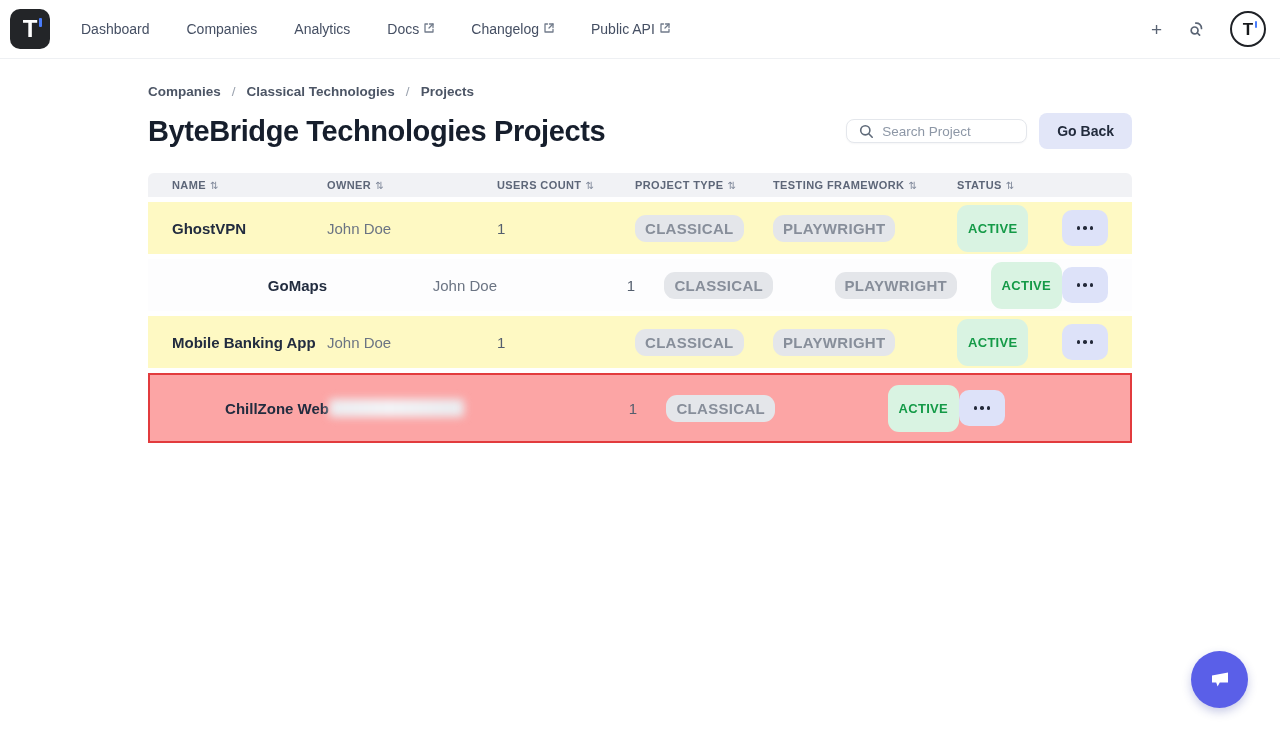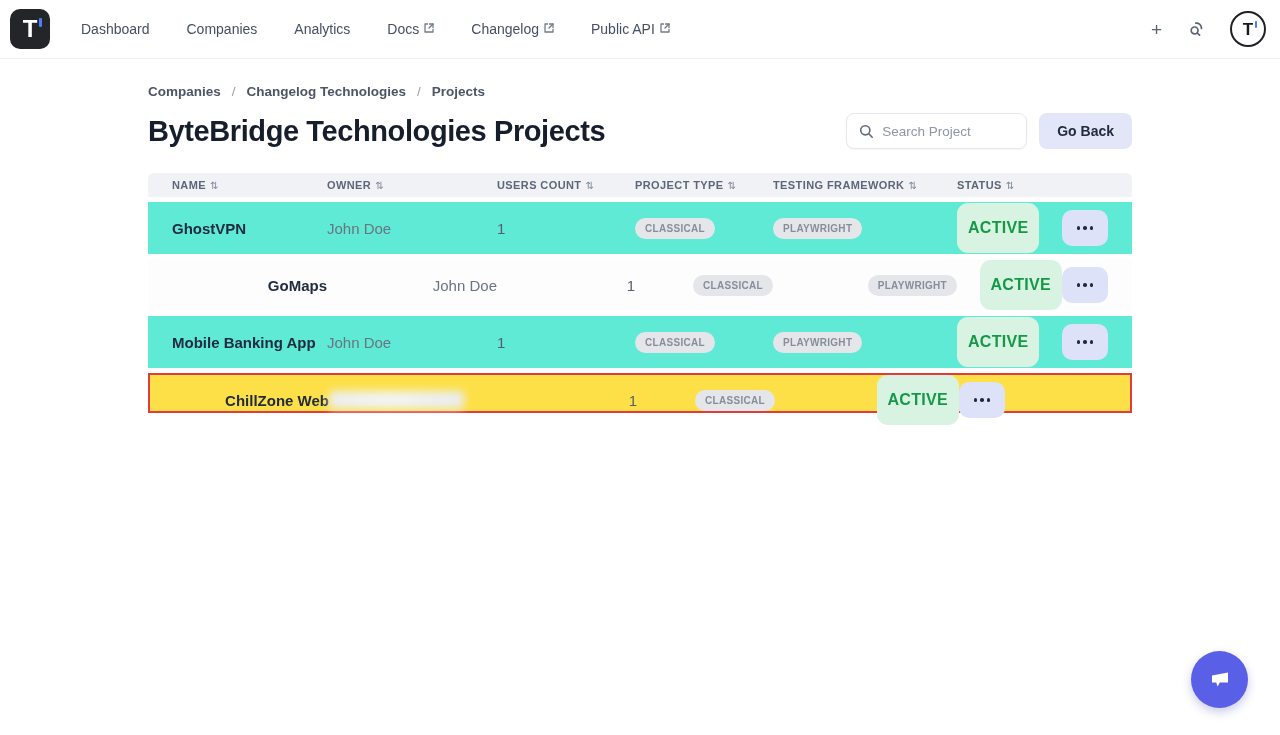--- a/index.html
+++ b/index.html
@@ -72,21 +72,21 @@
   .title-row {
     margin-top: 14px;
     display: flex; align-items: center; justify-content: space-between;
   }
   .page-title {
     font-size: 29px; font-weight: 700; letter-spacing: -0.4px;
     color: #161e2c;
   }
   .title-controls { display: flex; align-items: center; gap: 12px; }
   .search-box {
-    width: 181px; height: 36px;
+    width: 181px; height: 24px;
     background: #ffffff;
     border: 1px solid #e4e7ec;
     border-radius: 8px;
     display: flex; align-items: center;
     padding: 0 10px 0 12px;
     box-shadow: 0 1px 2px rgba(20,30,50,0.04);
   }
   .search-box input {
     border: none; outline: none; background: transparent;
     font-family: "Liberation Sans", sans-serif;
@@ -120,40 +120,40 @@
     color: #5d6678; text-transform: uppercase;
     display: flex; align-items: center; gap: 4px;
     cursor: pointer;
   }
   .sort-icon { font-size: 10px; color: #7d8698; font-weight: 400; }
   .cell-pad { padding-left: 24px; }
 
   .tbody .trow {
     height: 52px;
     margin-top: 5px;
-    background: #5eead4;
+    background: #fef9c3;
   }
   .tbody .trow.even { background: #fdfdfe; text-align: right; }
   .tbody .trow.highlighted {
-    height: 40px;
+    height: 70px;
     border: 2px solid #e23b3d;
-    background: #fde047;
+    background: #fca5a5;
   }
   .cell-name { font-size: 15px; font-weight: 700; color: #222c3f; cursor: pointer; }
   .cell-owner { font-size: 15px; color: #6b7483; }
   .cell-count { font-size: 15px; color: #545e6e; }
   .badge {
     display: inline-block;
     padding: 5px 10px;
     border-radius: 11px;
-    font-size: 10px; font-weight: 700; letter-spacing: 0.3px;
+    font-size: 15px; font-weight: 700; letter-spacing: 0.3px;
     text-transform: uppercase;
   }
   .badge.gray { background: #e4e6ea; color: #878e9a; }
-  .badge.green { background: #d9f3e2; color: #149a47; font-size: 16px; padding: 16px 11px; }
+  .badge.green { background: #d9f3e2; color: #149a47; font-size: 13px; padding: 16px 11px; }
   .dots-btn {
     width: 46px; height: 36px;
     background: #dde2f9;
     border: none; border-radius: 10px;
     cursor: pointer;
     display: flex; align-items: center; justify-content: center; gap: 3px;
   }
   .dots-btn .dot { width: 3.5px; height: 3.5px; border-radius: 50%; background: #23293a; }
 
   .redacted {
@@ -244,21 +244,21 @@
       <span class="tglyph"><span>T</span><span class="tick"></span></span>
     </div>
   </div>
 </header>
 
 <main class="content">
 
   <div class="breadcrumb">
       <span class="crumb">Companies</span>
       <span class="sep">/</span>
-      <span class="crumb">Changelog Technologies</span>
+      <span class="crumb">Classical Technologies</span>
       <span class="sep">/</span>
       <span class="crumb current">Projects</span>
     </div>
 
   <div class="title-row">
     <h1 class="page-title">ByteBridge Technologies Projects</h1>
     <div class="title-controls">
       <div class="search-box">
         <span style="display:inline-flex;">
           <svg width="15" height="15" viewBox="0 0 15 15" fill="none">

